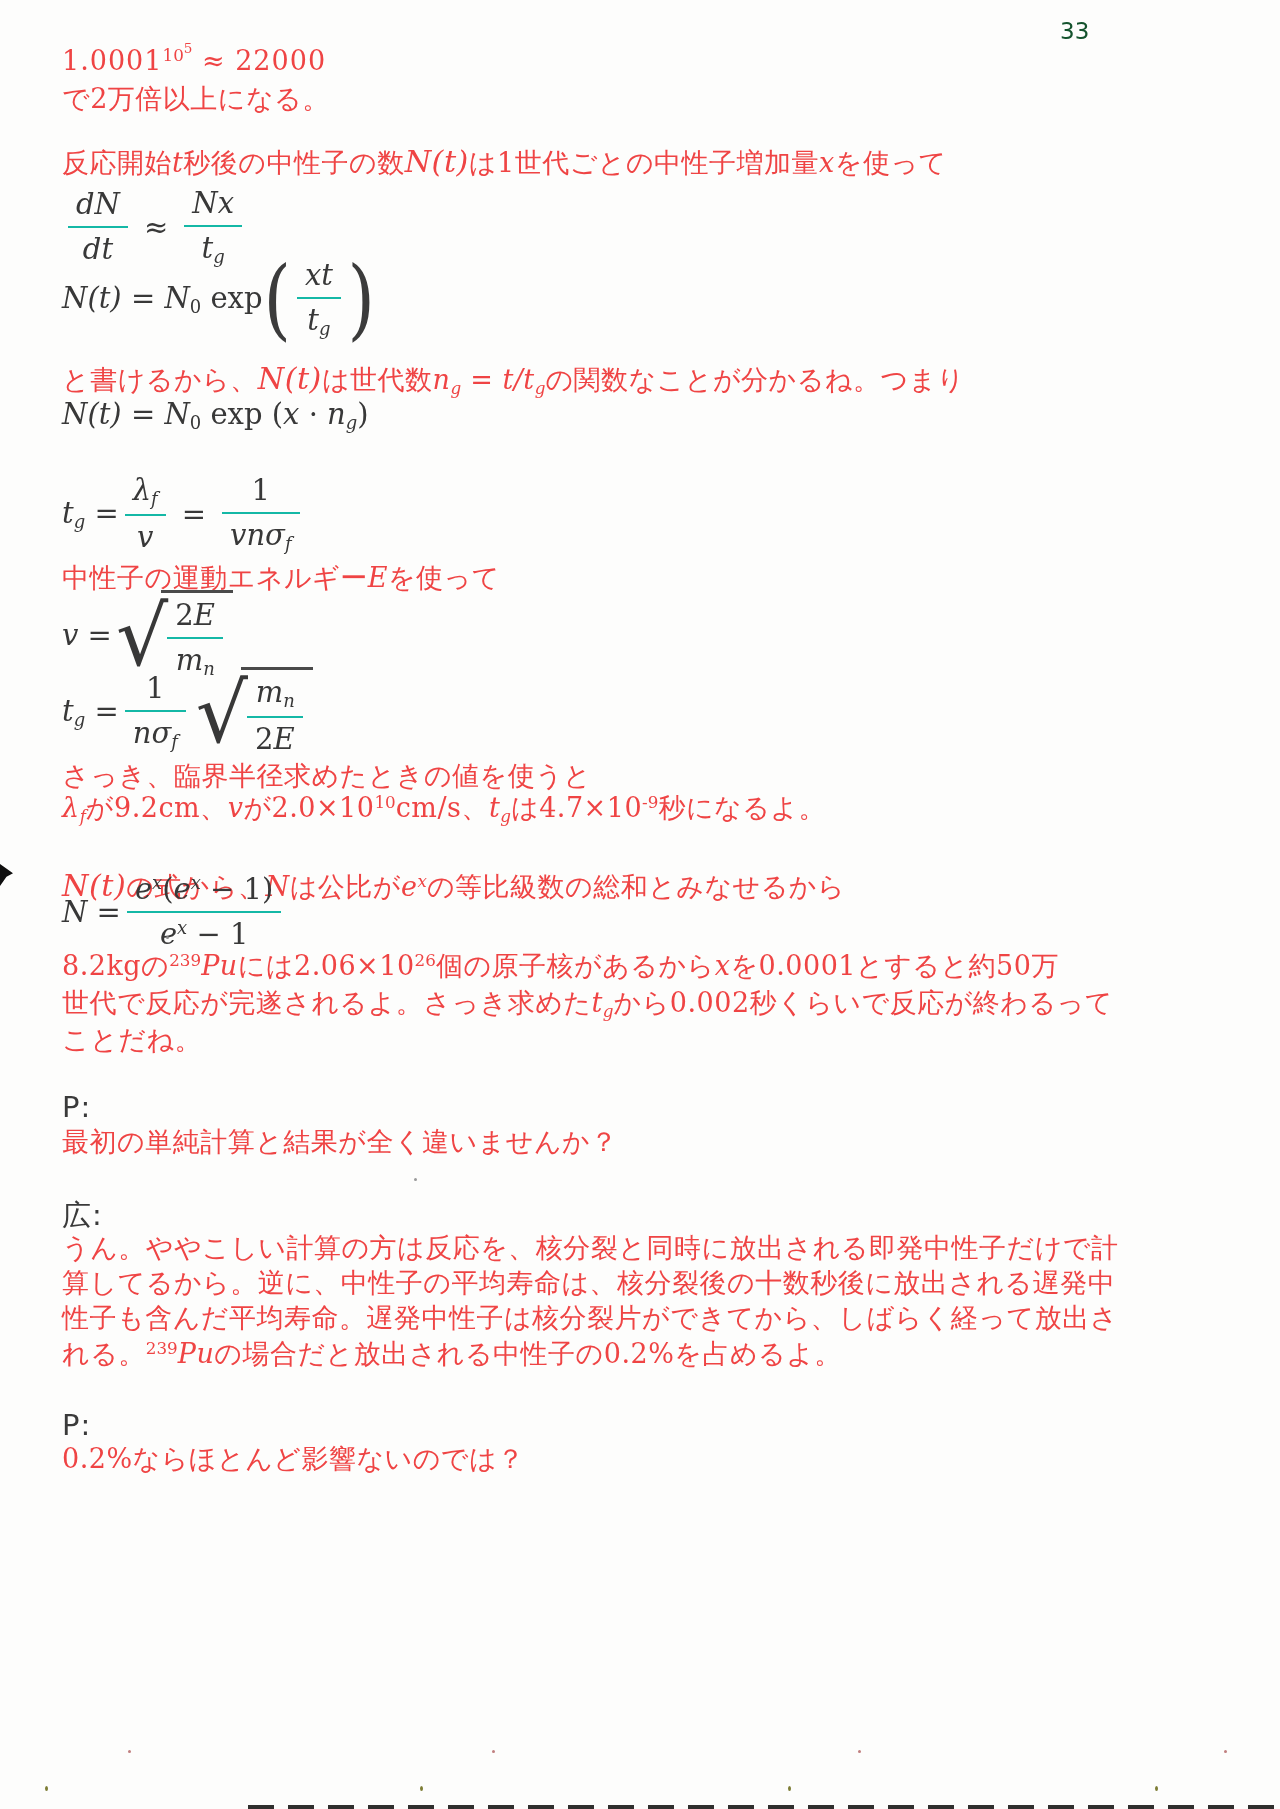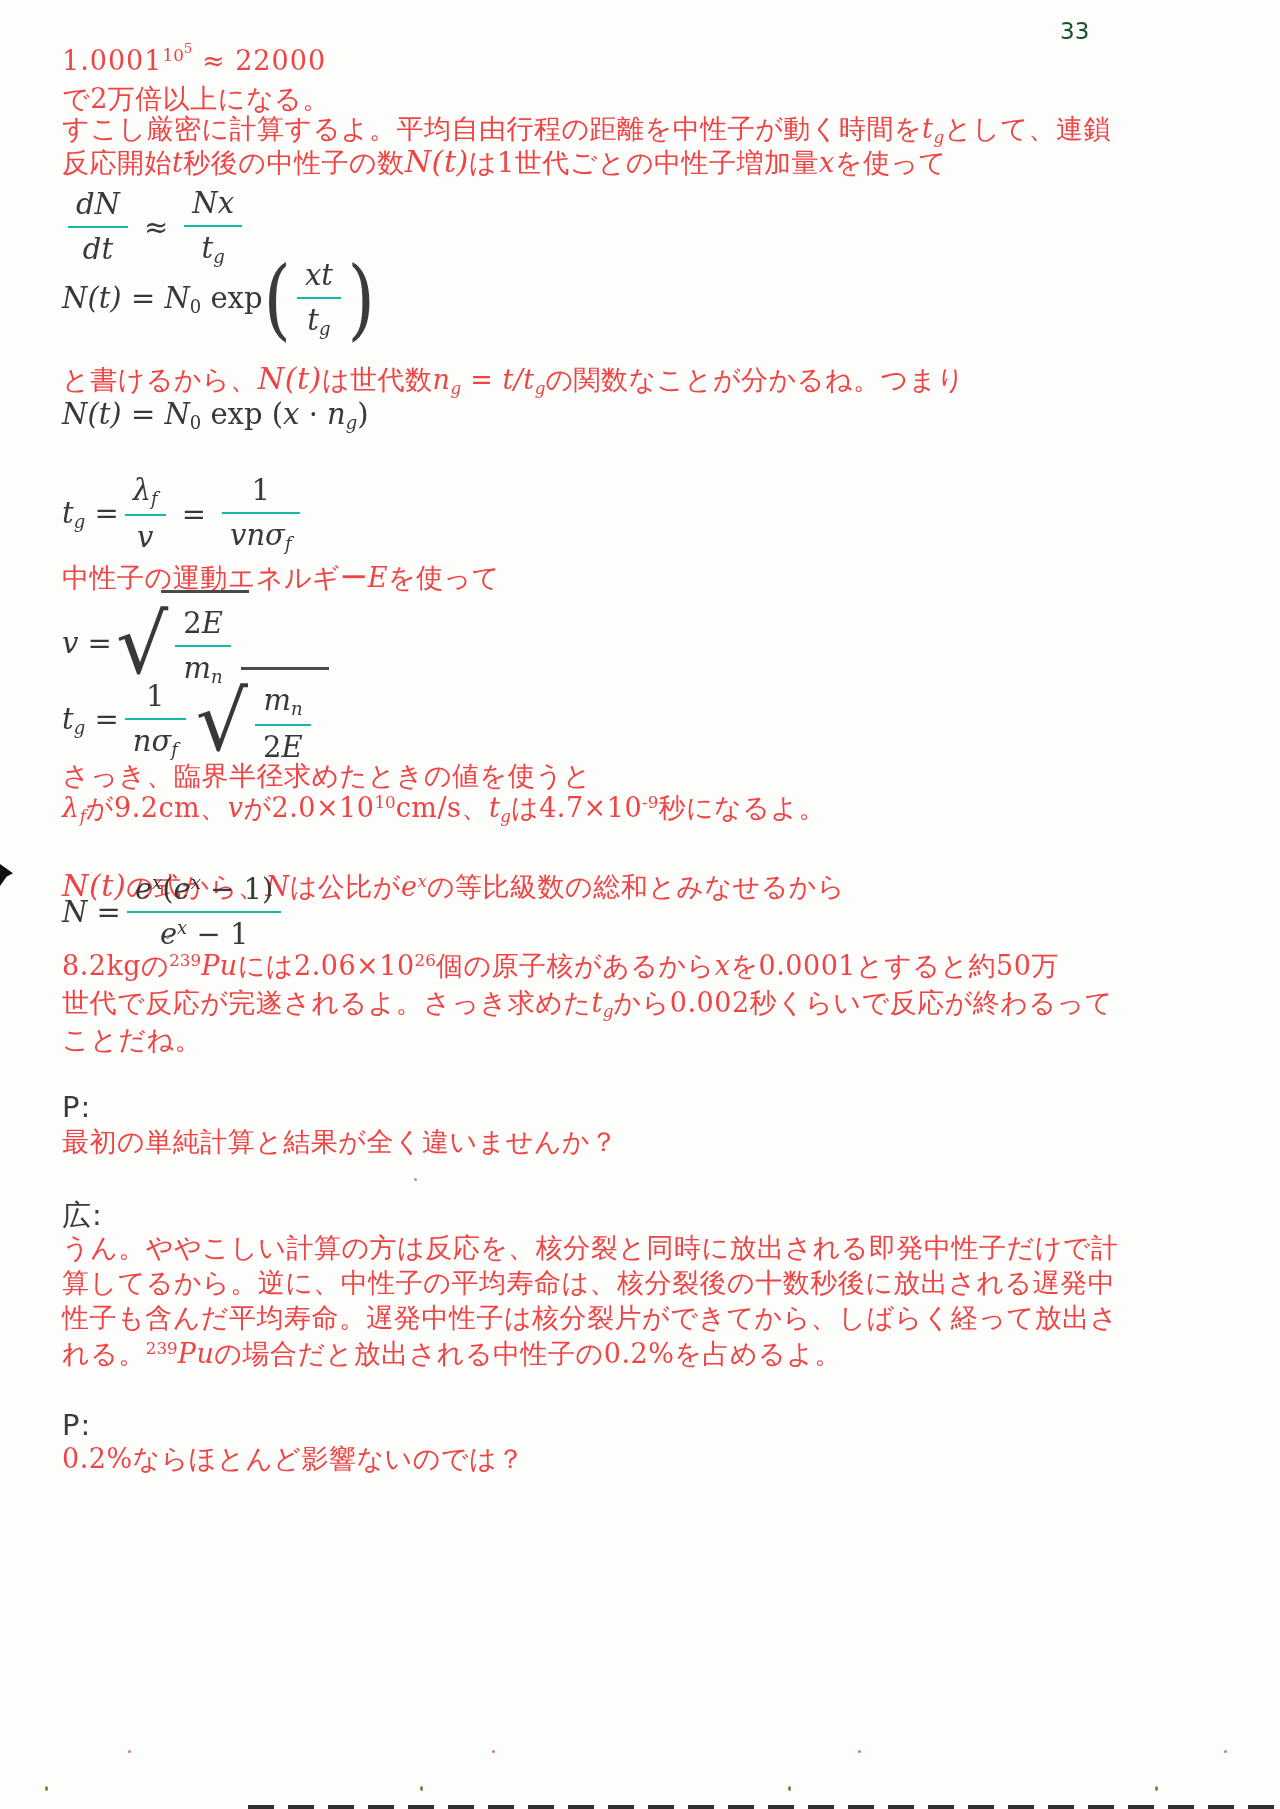--- a/index.html
+++ b/index.html
@@ -29,21 +29,21 @@
   .frac .num { display:block; padding:0 8px 5px; }
   .frac .den { display:block; border-top:2px solid #14b8a6; padding:4px 8px 0; }
   .rel { margin:0 10px; }
   .bigp {
     font-size:88px; line-height:0; display:inline-block; transform:scaleX(0.8);
     margin:0 -3px; font-weight:400; color:#3b3b3b;
   }
   .sqrt { display:inline-flex; align-items:center; margin-left:4px; }
   .sqrt .sign { font-size:82px; line-height:0; margin-right:-7px; transform:translateY(2px); }
   .sqrt .rad { border-top:3px solid #4a4a4a; padding:5px 10px 0 6px; }
-  .sqrt .rad .frac { margin:8px; }
+  .sqrt .rad .frac { margin:0;text-align:right; }
   .speaker {
     position:absolute; left:62px; font-size:29px; font-weight:500; color:#3a3a3a;
     font-family:"DejaVu Sans","Liberation Sans",sans-serif; letter-spacing:1px;
   }
   .edge-mark {
     position:absolute; left:0; top:864px; width:13px; height:22px; background:#0f0f0f;
     clip-path:polygon(0 0,100% 42%,50% 58%,0 100%);
   }
   .bottom-dashes {
     position:absolute; left:248px; right:0; bottom:0; height:4px;
@@ -53,21 +53,20 @@
 </style>
 </head>
 <body>
 
 <div class="page">
 
   <div class="pageno">33</div>
 
   <div class="line" style="top:40px; letter-spacing:1px;"><span>1.0001</span><span class="sup">10</span><span class="sup2">5</span><span> ≈ 22000</span></div>
   <div class="line" style="top:82px"><span>で2万倍以上になる。</span></div>
-  <div class="line" style="top:112px"><span>すこし厳密に計算するよ。平均自由行程の距離を中性子が動く時間を</span><span class="m">t</span><span class="m sub">g</span><span>として、連鎖</span></div>
   <div class="line" style="top:143px"><span>反応開始</span><span class="m">t</span><span>秒後の中性子の数</span><span class="m big">N(t)</span><span>は1世代ごとの中性子増加量</span><span class="m">x</span><span>を使って</span></div>
 
   <div class="eqrow" style="top:186px">
     <span class="frac">
       <span class="num"><span class="m">dN</span></span>
       <span class="den"><span class="m">dt</span></span>
     </span>
     <span class="rel">≈</span>
     <span class="frac">
       <span class="num"><span class="m">Nx</span></span>

